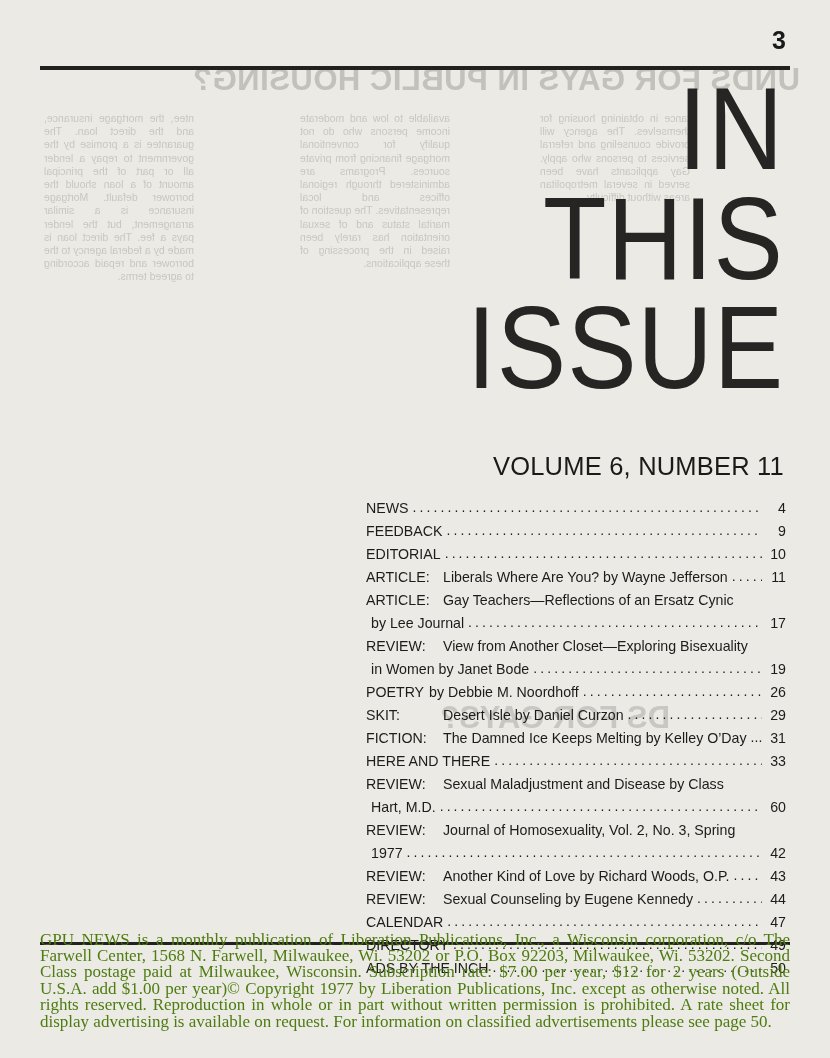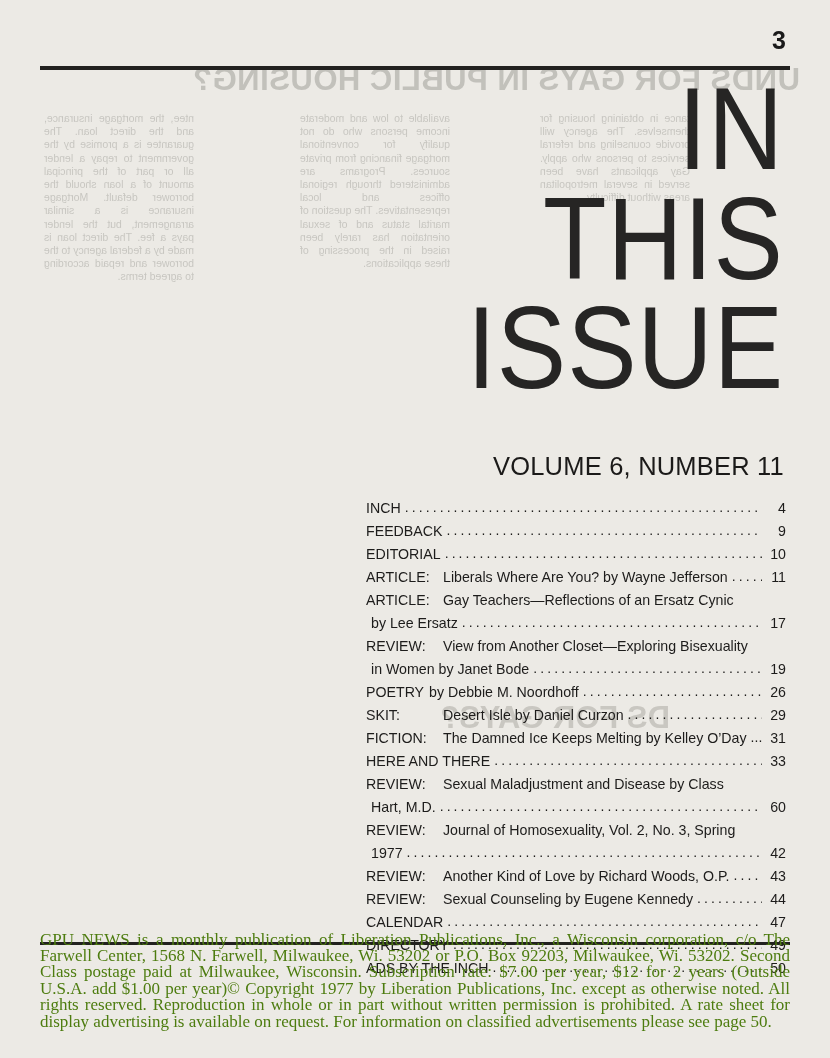--- a/index.html
+++ b/index.html
@@ -176,21 +176,21 @@
   <div class="masthead">
     <div>IN</div>
     <div>THIS</div>
     <div>ISSUE</div>
   </div>
 
   <div class="volume">VOLUME 6, NUMBER 11</div>
 
   <div class="toc">
       <div class="toc-row">
-        <span class="toc-label">INCH</span>
+        <span class="toc-label">NEWS</span>
         <span class="toc-dots">.....................................................................</span>
         <span class="toc-page">4</span>
       </div>
       <div class="toc-row">
         <span class="toc-label">FEEDBACK</span>
         <span class="toc-dots">.....................................................................</span>
         <span class="toc-page">9</span>
       </div>
       <div class="toc-row">
         <span class="toc-label">EDITORIAL</span>
@@ -204,21 +204,21 @@
         <span class="toc-page">11</span>
       </div>
       <div class="toc-row">
         <span class="toc-label wide">ARTICLE:</span>
         <span class="toc-title">Gay Teachers—Reflections of an Ersatz Cynic</span>
         <span class="toc-dots"></span>
         <span class="toc-page"></span>
       </div>
       <div class="toc-row cont">
         <span class="toc-label"></span>
-        <span class="toc-title">by Lee Ersatz</span>
+        <span class="toc-title">by Lee Journal</span>
         <span class="toc-dots">.....................................................................</span>
         <span class="toc-page">17</span>
       </div>
       <div class="toc-row">
         <span class="toc-label wide">REVIEW:</span>
         <span class="toc-title">View from Another Closet—Exploring Bisexuality</span>
         <span class="toc-dots"></span>
         <span class="toc-page"></span>
       </div>
       <div class="toc-row cont">

